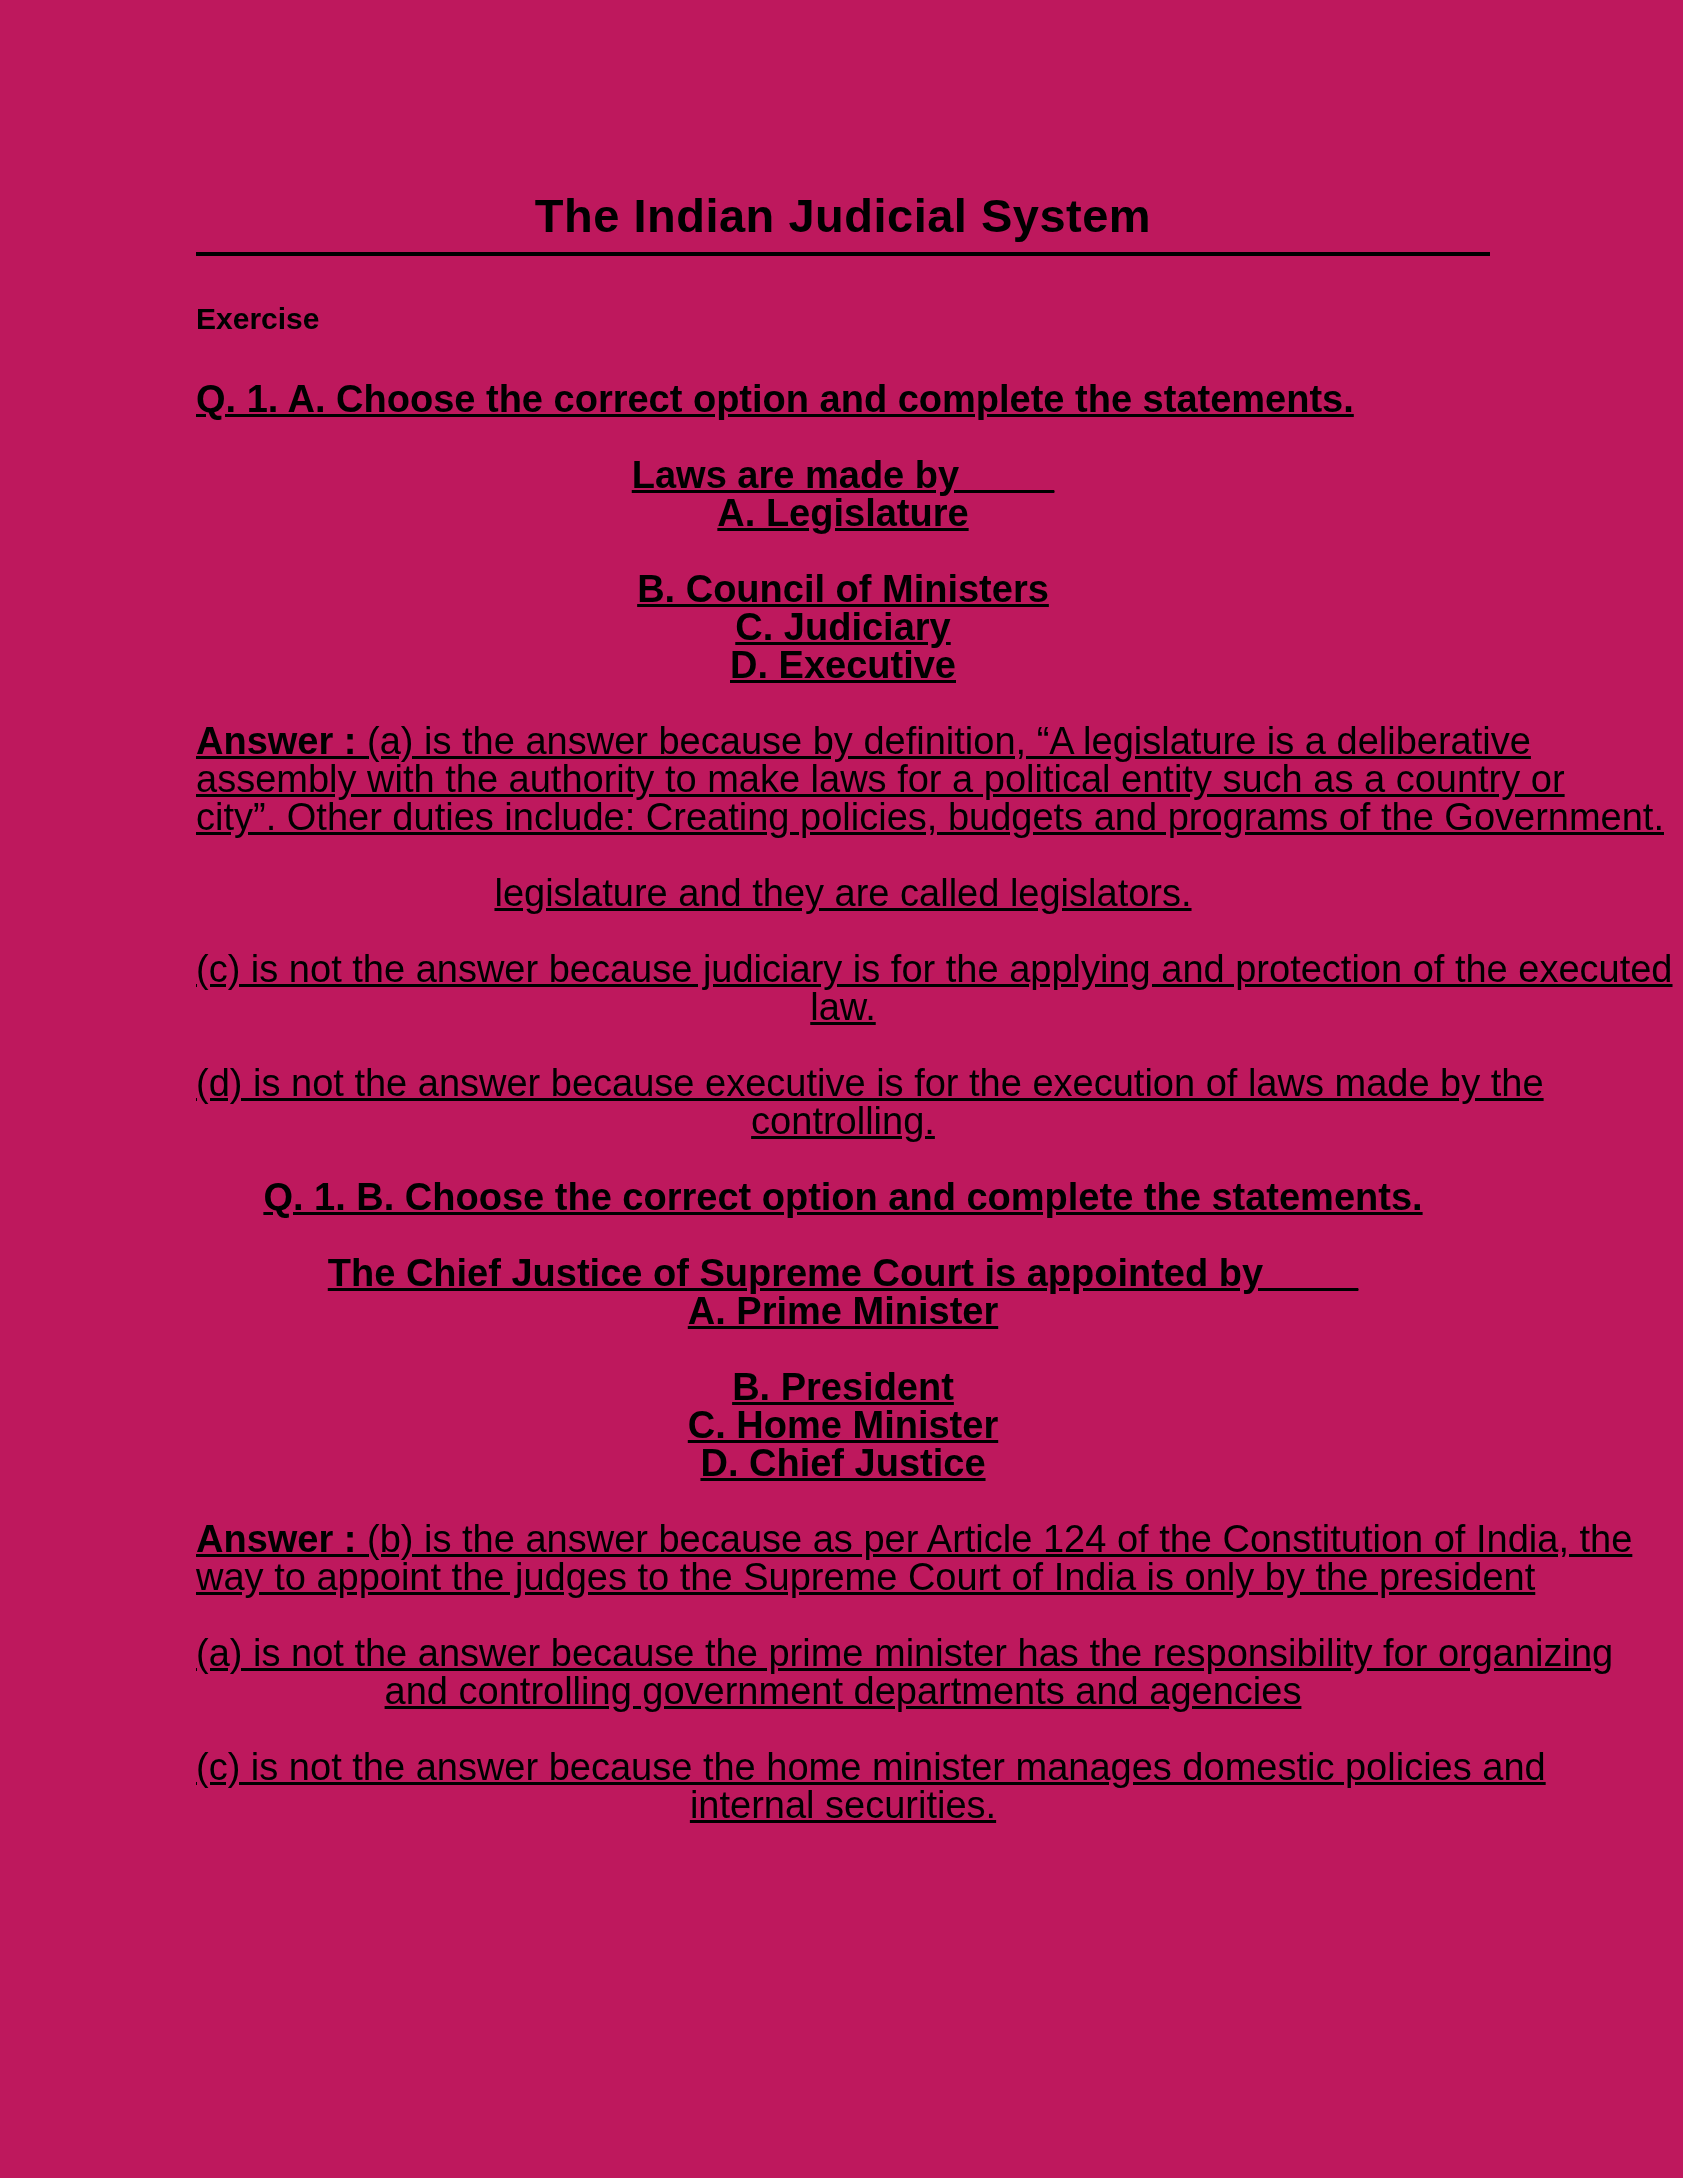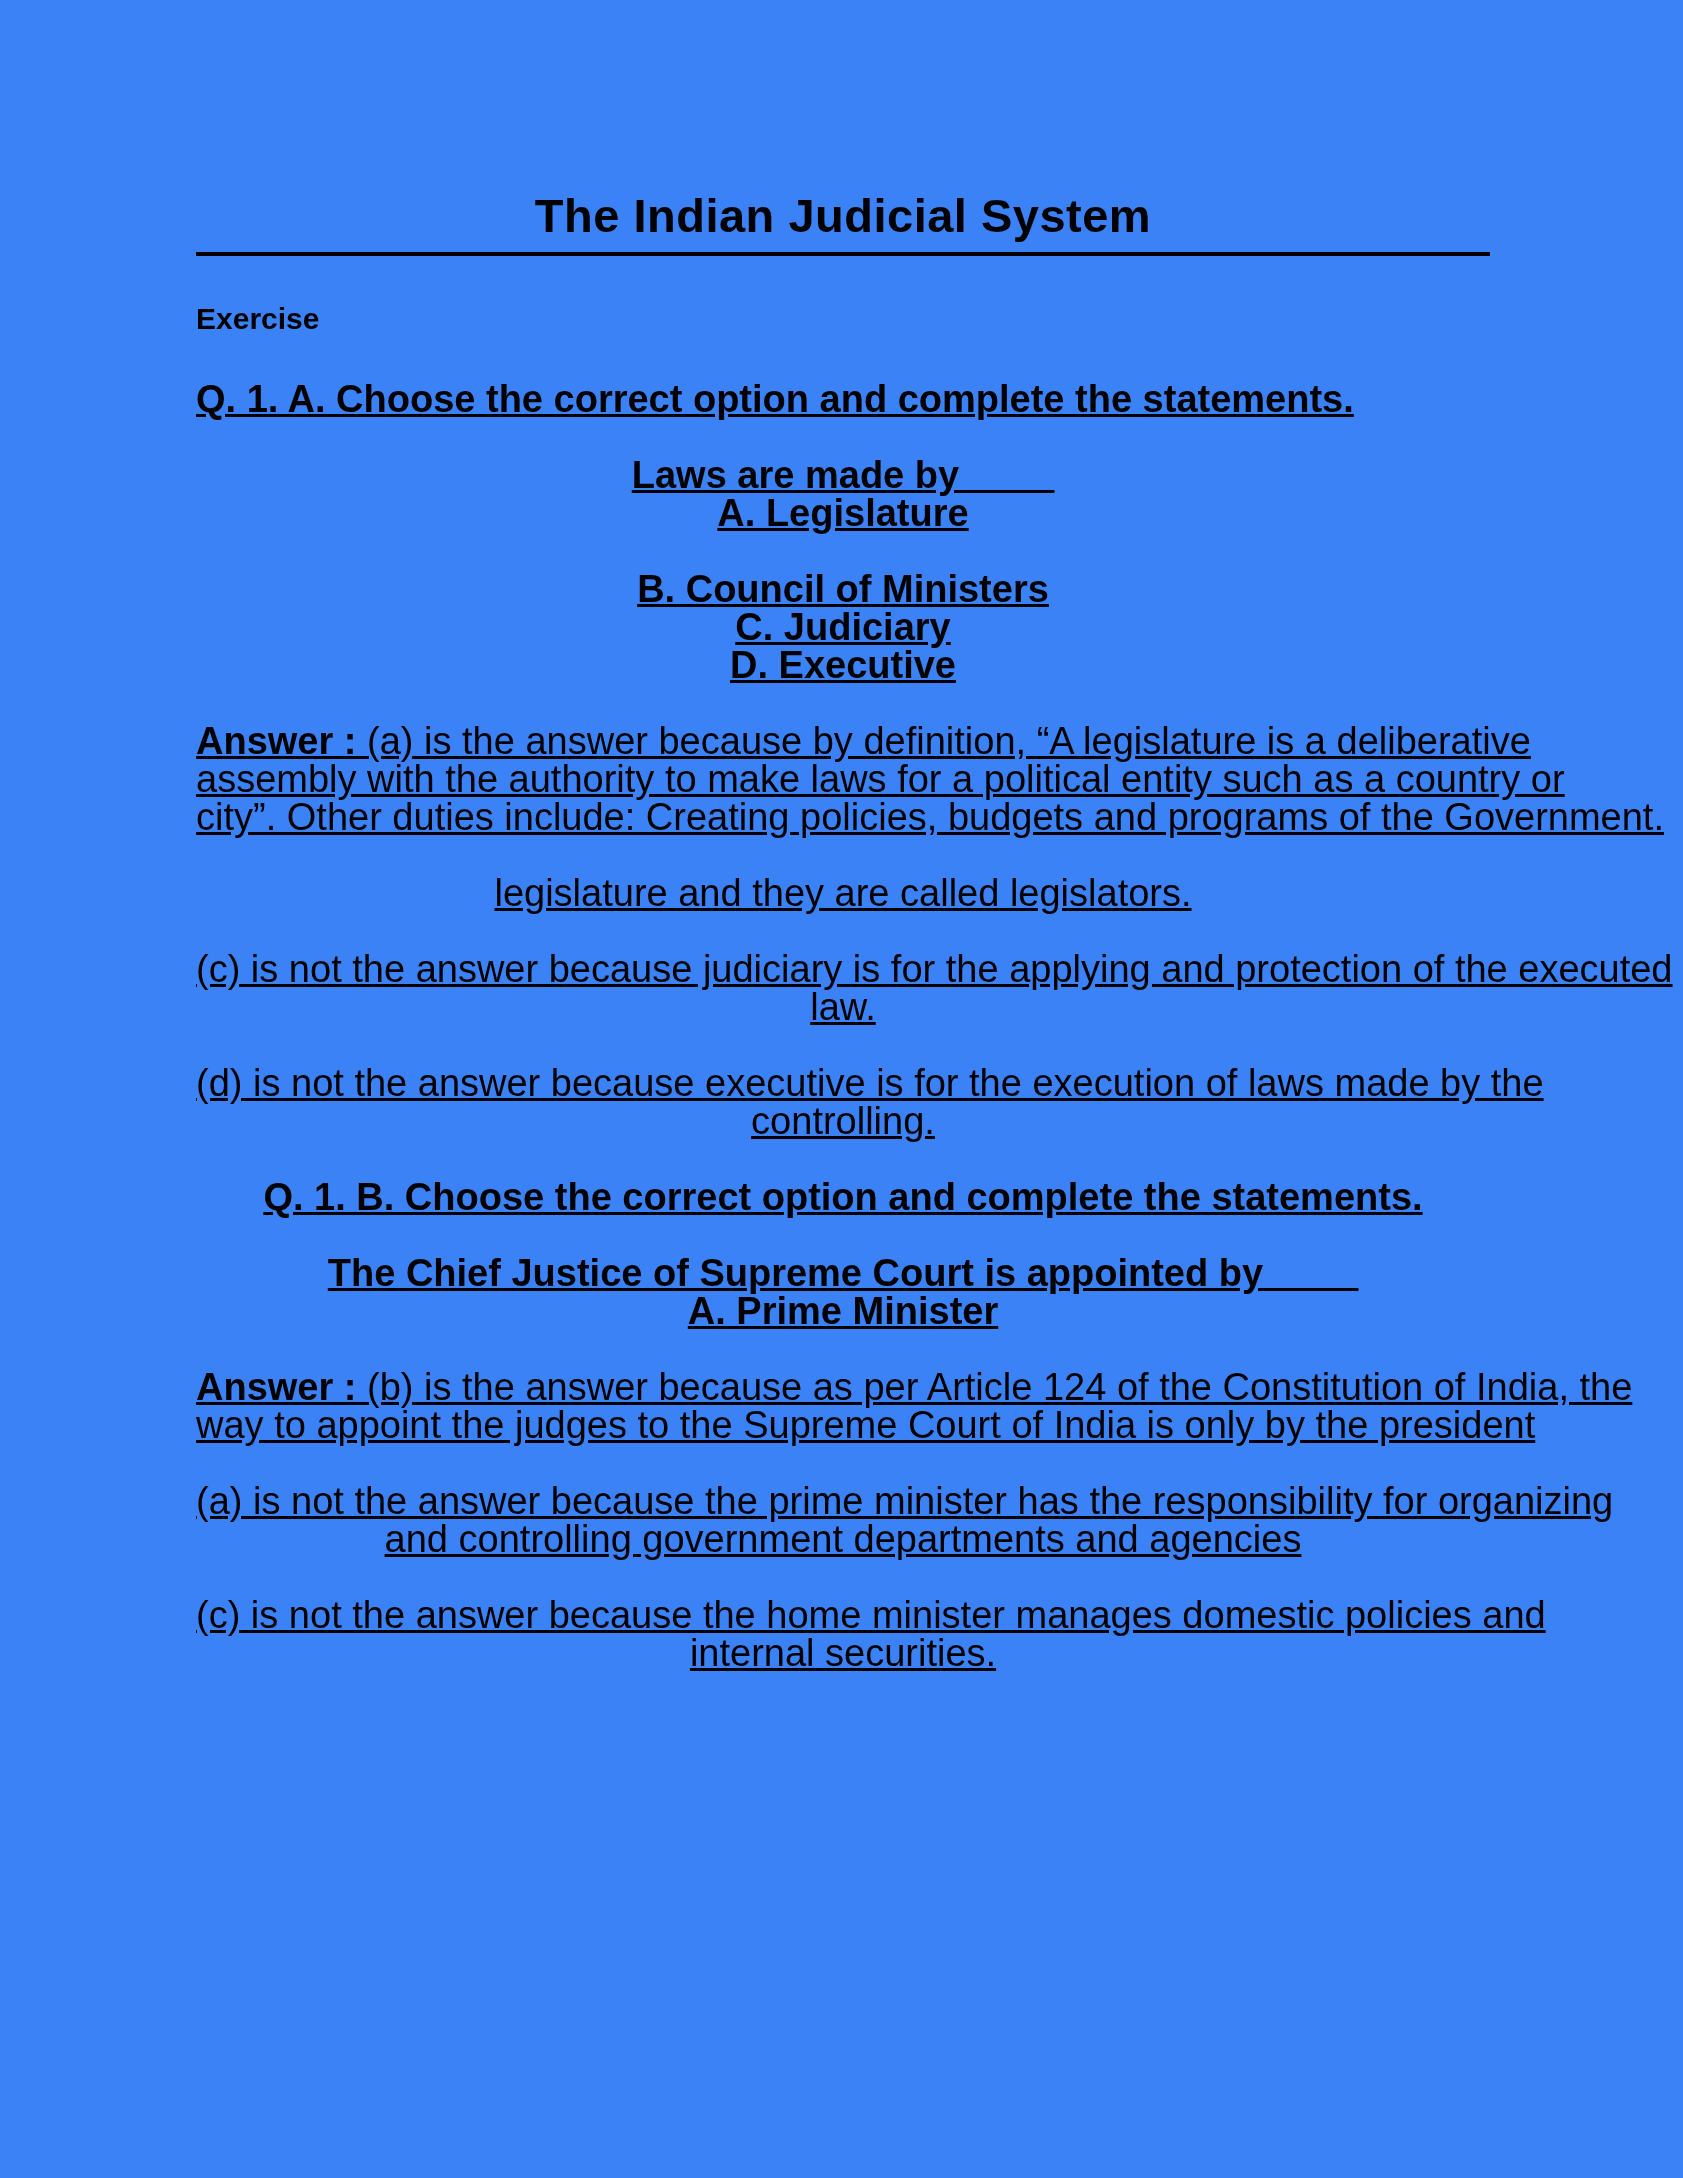--- a/index.html
+++ b/index.html
@@ -4,21 +4,21 @@
 <style>
   html, body {
     margin: 0;
     padding: 0;
     background: #ffffff;
   }
   .page {
     position: relative;
     width: 1683px;
     height: 2178px;
-    background: #3b82f6;
+    background: #be185d;
     box-sizing: border-box;
     padding: 192px 193px 0 196px;
     font-family: "Liberation Sans", sans-serif;
     color: #000000;
     overflow: hidden;
   }
   .title-wrap {
     border-bottom: 4px solid #000000;
     padding-bottom: 13px;
   }
@@ -107,20 +107,25 @@
 
     <div class="para bold">
       <div class="line">Q. 1. B. Choose the correct option and complete the statements.</div>
     </div>
 
     <div class="para bold">
       <div class="line">The Chief Justice of Supreme Court is appointed by ____</div>
       <div class="line">A. Prime Minister</div>
     </div>
 
+    <div class="para bold">
+      <div class="line">B. President</div>
+      <div class="line">C. Home Minister</div>
+      <div class="line">D. Chief Justice</div>
+    </div>
 
     <div class="para">
       <div class="line"><b class="answer-label">Answer : </b><span>(b) is the answer because as per Article 124 of the Constitution of India, the</span></div>
       <div class="line">way to appoint the judges to the Supreme Court of India is only by the president</div>
     </div>
 
     <div class="para">
       <div class="line">(a) is not the answer because the prime minister has the responsibility for organizing</div>
       <div class="line">and controlling government departments and agencies</div>
     </div>

